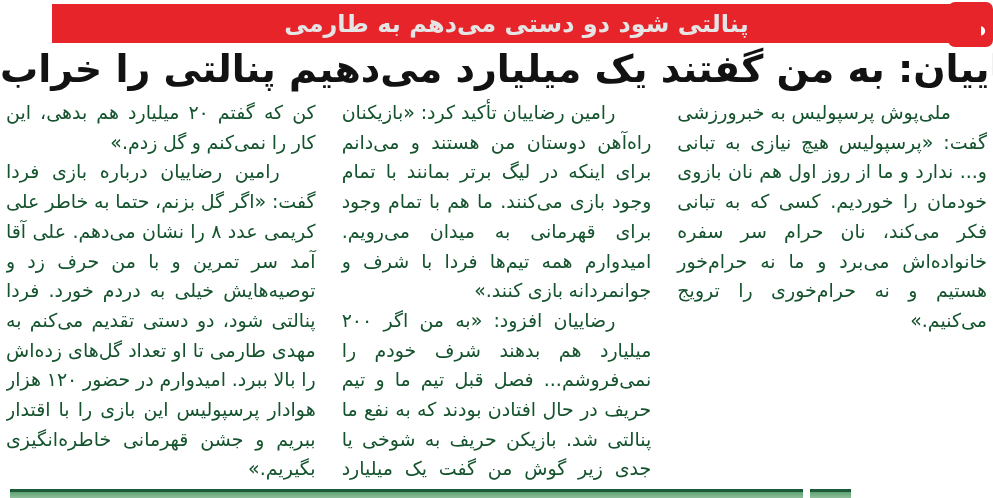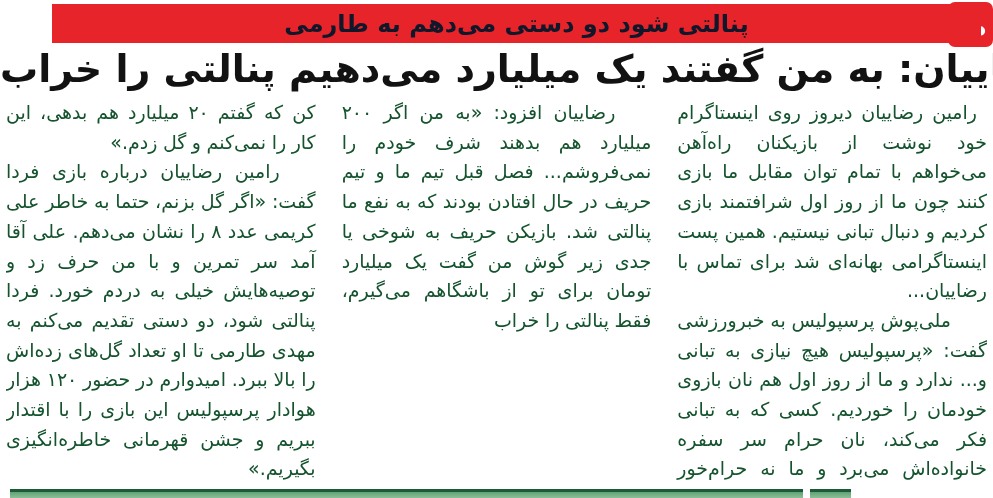--- a/index.html
+++ b/index.html
@@ -20,21 +20,21 @@
     top: 4px;
     left: 52px;
     width: 929px;
     height: 39px;
     background: #e6242a;
     display: flex;
     align-items: center;
     justify-content: center;
   }
   .kicker-bar span {
-    color: #0f172a;
+    color: #e5e5e5;
     font-size: 24px;
     font-weight: bold;
     letter-spacing: -0.5px;
     white-space: nowrap;
   }
   .corner-logo {
     position: absolute;
     top: 2px;
     right: 0px;
     width: 45px;
@@ -114,24 +114,24 @@
   <div class="kicker-bar">
     <span>پنالتی شود دو دستی می‌دهم به طارمی</span>
   </div>
 
   <div class="headline">
     <h1>رضاییان: به من گفتند یک میلیارد می‌دهیم پنالتی را خراب کن</h1>
   </div>
 
   <div class="columns">
     <div class="col">
-      <p class="small-indent">رامین رضاییان دیروز روی اینستاگرام خود نوشت از بازیکنان راه‌آهن می‌خواهم با تمام توان مقابل ما بازی کنند چون ما از روز اول شرافتمند بازی کردیم و دنبال تبانی نیستیم. همین پست اینستاگرامی بهانه‌ای شد برای تماس با رضاییان...</p>
       <p class="indent">ملی‌پوش پرسپولیس به خبرورزشی گفت: «پرسپولیس هیچ نیازی به تبانی و... ندارد و ما از روز اول هم نان بازوی خودمان را خوردیم. کسی که به تبانی فکر می‌کند، نان حرام سر سفره خانواده‌اش می‌برد و ما نه حرام‌خور هستیم و نه حرام‌خوری را ترویج می‌کنیم.»</p>
     </div>
     <div class="col">
+      <p class="indent">رامین رضاییان تأکید کرد: «بازیکنان راه‌آهن دوستان من هستند و می‌دانم برای اینکه در لیگ برتر بمانند با تمام وجود بازی می‌کنند. ما هم با تمام وجود برای قهرمانی به میدان می‌رویم. امیدوارم همه تیم‌ها فردا با شرف و جوانمردانه بازی کنند.»</p>
       <p class="indent">رضاییان افزود: «به من اگر ۲۰۰ میلیارد هم بدهند شرف خودم را نمی‌فروشم... فصل قبل تیم ما و تیم حریف در حال افتادن بودند که به نفع ما پنالتی شد. بازیکن حریف به شوخی یا جدی زیر گوش من گفت یک میلیارد تومان برای تو از باشگاهم می‌گیرم، فقط پنالتی را خراب</p>
     </div>
     <div class="col">
       <p>کن که گفتم ۲۰ میلیارد هم بدهی، این کار را نمی‌کنم و گل زدم.»</p>
       <p class="indent">رامین رضاییان درباره بازی فردا گفت: «اگر گل بزنم، حتما به خاطر علی کریمی عدد ۸ را نشان می‌دهم. علی آقا آمد سر تمرین و با من حرف زد و توصیه‌هایش خیلی به دردم خورد. فردا پنالتی شود، دو دستی تقدیم می‌کنم به مهدی طارمی تا او تعداد گل‌های زده‌اش را بالا ببرد. امیدوارم در حضور ۱۲۰ هزار هوادار پرسپولیس این بازی را با اقتدار ببریم و جشن قهرمانی خاطره‌انگیزی بگیریم.»</p>
     </div>
   </div>
 
   <div class="bottom-bar long"></div>
   <div class="bottom-bar short"></div>

